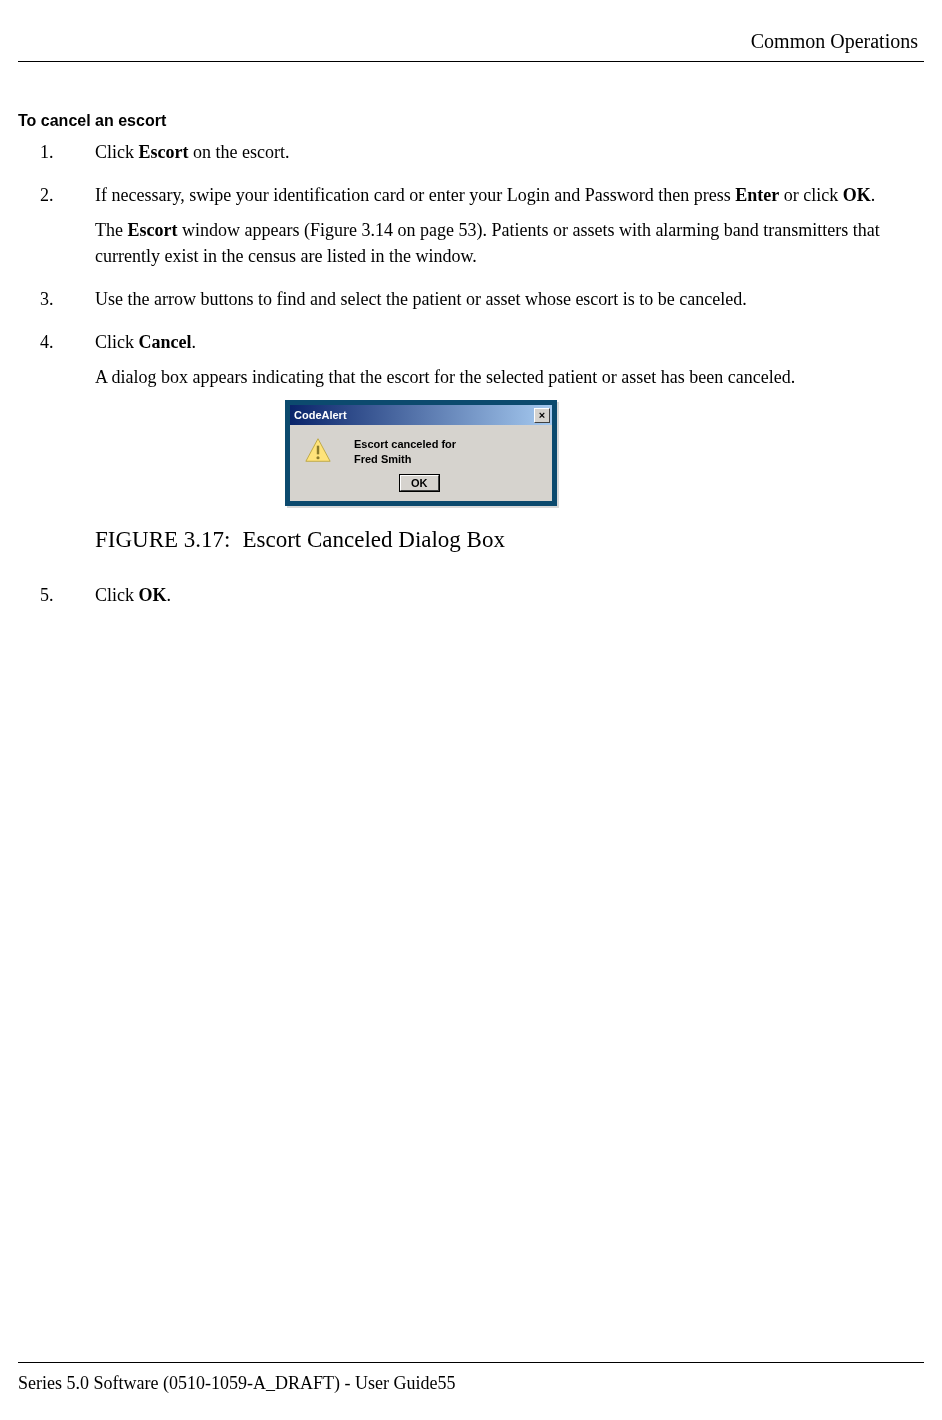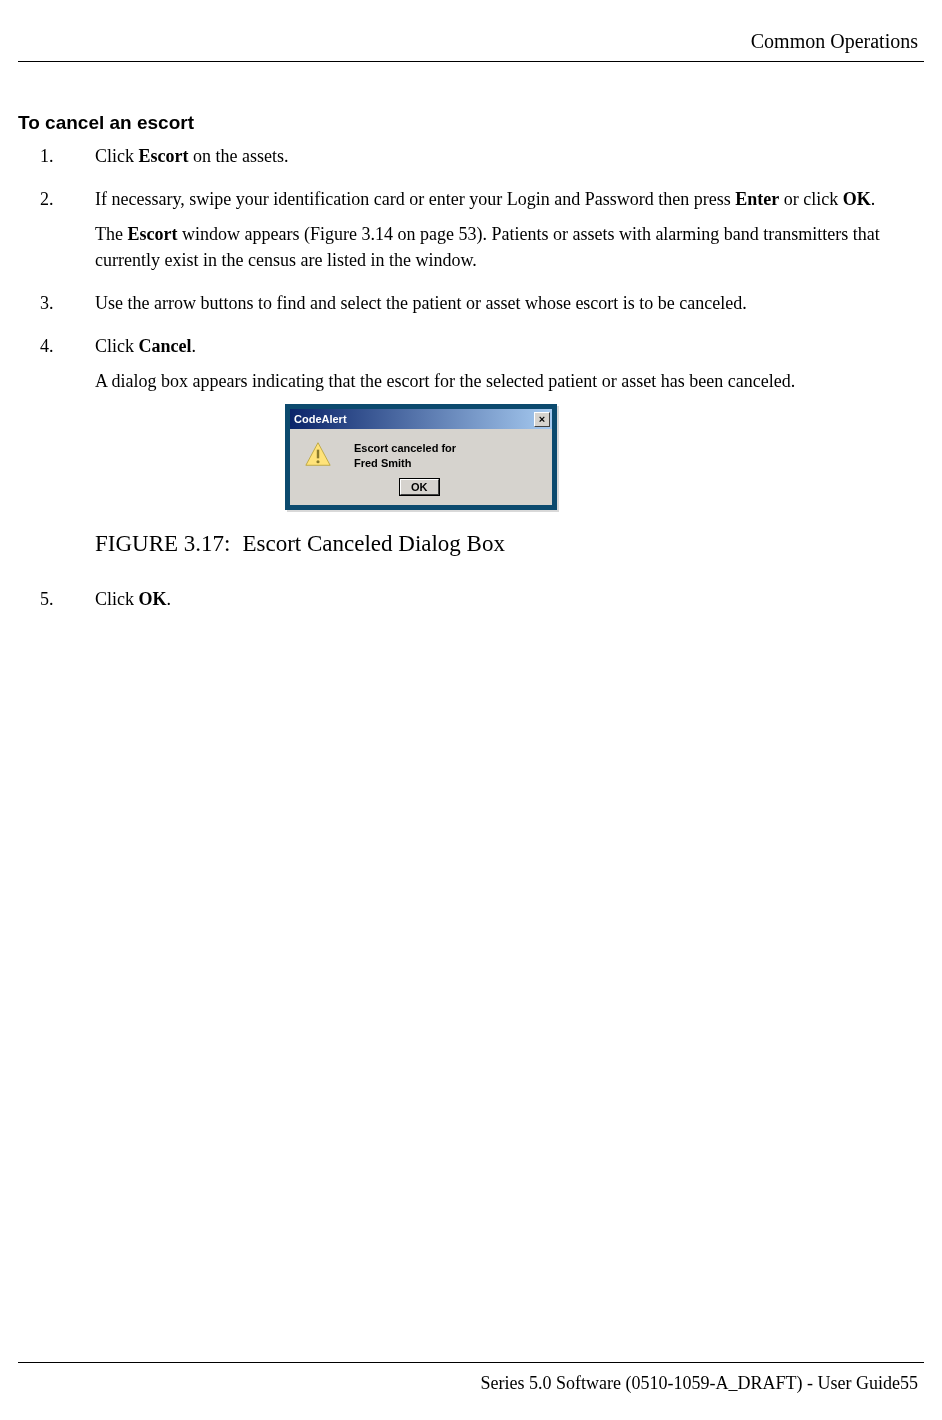--- a/index.html
+++ b/index.html
@@ -27,21 +27,21 @@
     padding-right: 6px;
   }
   .header-rule {
     border: none;
     border-top: 1.5px solid #000;
     margin: 0 0 50px 0;
   }
   .section-heading {
     font-family: Arial, Helvetica, sans-serif;
     font-weight: bold;
-    font-size: 19px;
+    font-size: 16px;
     margin: 0 0 10px 0;
   }
   ol.steps {
     list-style: none;
     margin: 0;
     padding: 0;
   }
   ol.steps > li {
     display: flex;
     margin-bottom: 8px;
@@ -142,42 +142,42 @@
   .content {
     flex: 1;
   }
   .footer-rule {
     border: none;
     border-top: 1.5px solid #000;
     margin: 0 0 10px 0;
   }
   .footer {
     display: flex;
-    justify-content: flex-end;
+    justify-content: flex-start;
     font-size: 18px;
     padding: 0 6px 6px 0;
   }
 </style>
 </head>
 <body>
 
 <div class="page">
   <div class="content">
     <div class="header-area">Common Operations</div>
     <hr class="header-rule">
 
     <h2 class="section-heading">To cancel an escort</h2>
 
     <ol class="steps">
 
       <li>
         <div class="step-num">1.</div>
         <div class="step-body">
           <p>
-            <span>Click </span><span class="bold">Escort</span><span> on the assets.</span>
+            <span>Click </span><span class="bold">Escort</span><span> on the escort.</span>
           </p>
         </div>
       </li>
 
       <li>
         <div class="step-num">2.</div>
         <div class="step-body">
           <p>
             <span>If necessary, swipe your identification card or enter your Login and Password then press </span><span class="bold">Enter</span><span> or click </span><span class="bold">OK</span><span>.</span>
           </p>

